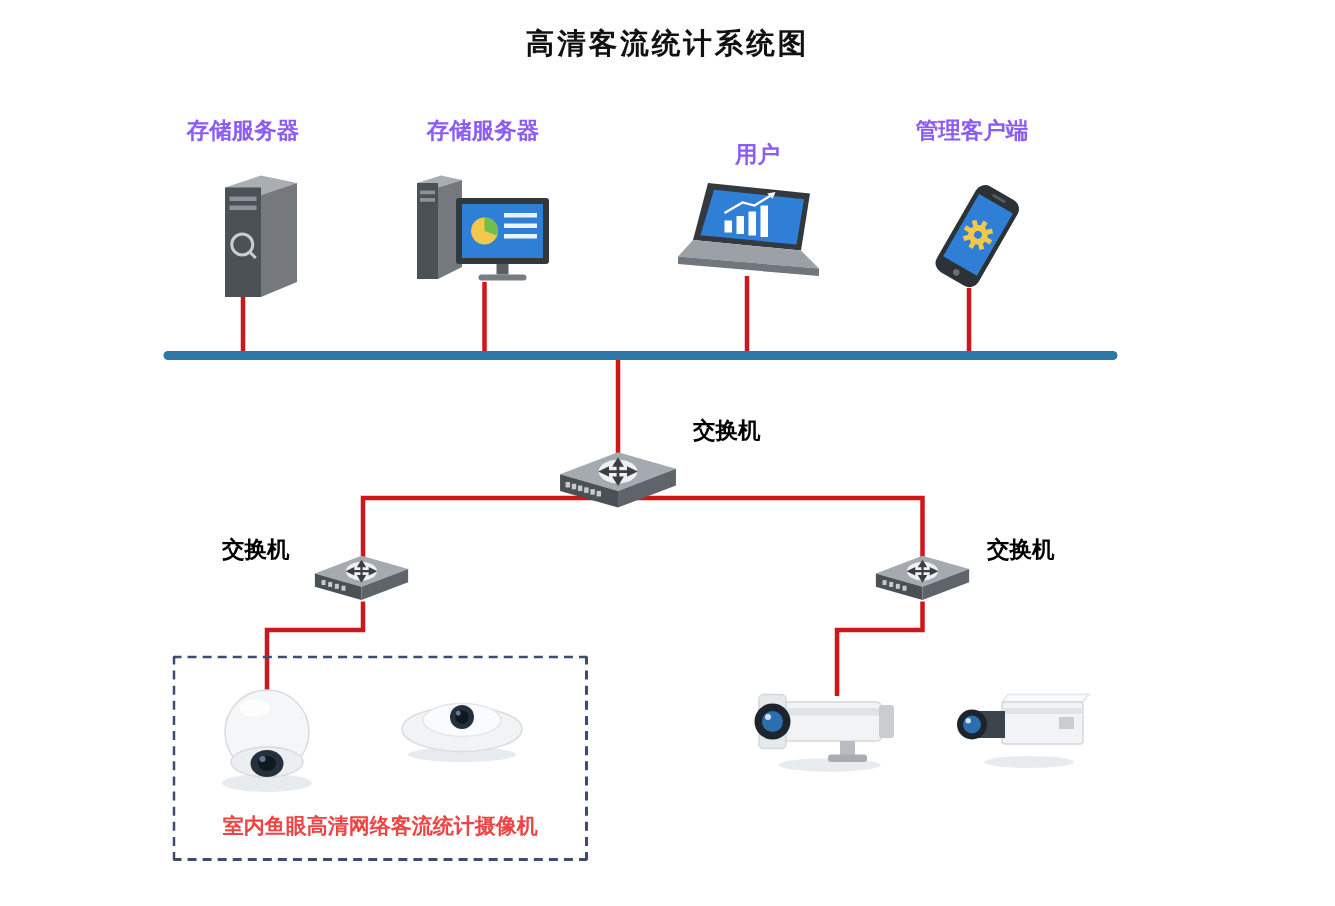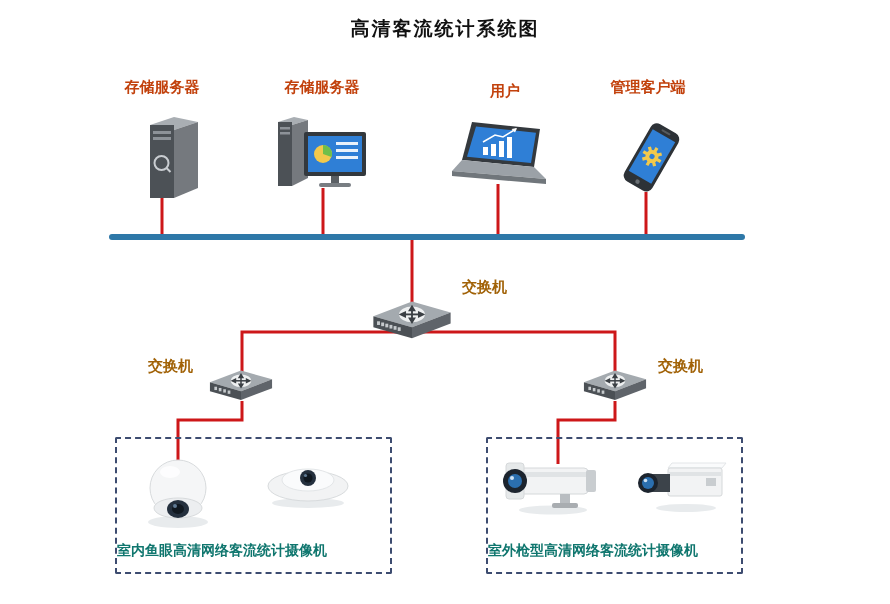--- a/index.html
+++ b/index.html
@@ -1,24 +1,24 @@
 <!DOCTYPE html>
 <html><head>
 <meta charset="utf-8">
 <style>
   html,body{margin:0;padding:0;background:#ffffff;}
   body{font-family:"Liberation Sans","DejaVu Sans",sans-serif;color:#1a1a1a;}
   .canvas{position:relative;width:890px;height:604px;background:#ffffff;overflow:hidden;margin:0 auto;}
   .title{position:absolute;left:0;right:0;top:16px;text-align:center;font-size:19px;font-weight:bold;letter-spacing:2px;color:#111;}
   .wires{position:absolute;left:0;top:0;z-index:1;}
   .icon{position:absolute;z-index:2;}
-  .dev-label{position:absolute;z-index:3;text-align:center;font-size:15px;font-weight:600;color:#c2410c;}
-  .sw-label{position:absolute;z-index:3;font-size:15px;font-weight:600;color:#a16207;}
+  .dev-label{position:absolute;z-index:3;text-align:center;font-size:15px;font-weight:600;color:#8b5cf6;}
+  .sw-label{position:absolute;z-index:3;font-size:15px;font-weight:600;color:#000000;}
   .cam-box{position:absolute;z-index:2;border:2px dashed #3d4c70;border-radius:2px;background:transparent;}
-  .cam-caption{position:absolute;left:0;right:0;bottom:12px;font-size:14px;font-weight:600;color:#0f766e;}
+  .cam-caption{position:absolute;left:0;right:0;bottom:12px;text-align:center;font-size:14px;font-weight:600;color:#ef4444;}
 </style>
 </head>
 <body>
 
 <div class="canvas">
 
   <div class="title">高清客流统计系统图</div>
 
   <svg class="wires" width="890" height="604" viewBox="0 0 890 604">
     <g fill="none" stroke-width="3" stroke="#cd1719">
@@ -29,21 +29,21 @@
       <path d="M412,237 V303"></path>
       <path d="M242,372 V332 H615 V372"></path>
       <path d="M242,401 V420 H178 V462"></path>
       <path d="M615,401 V420 H558 V464"></path>
     </g>
     <line x1="112" y1="237" x2="742" y2="237" stroke-width="6" stroke-linecap="round" stroke="#2e78a8"></line>
   </svg>
 
   <div class="dev-label" style="left:112px;top:78px;width:100px;">存储服务器</div>
   <div class="dev-label" style="left:272px;top:78px;width:100px;">存储服务器</div>
-  <div class="dev-label" style="left:475px;top:82px;width:60px;">用户</div>
+  <div class="dev-label" style="left:475px;top:94px;width:60px;">用户</div>
   <div class="dev-label" style="left:598px;top:78px;width:100px;">管理客户端</div>
 
   <svg class="icon" style="left:140px;top:114px;" width="65" height="90" viewBox="0 0 65 90">
     <polygon points="10,11 34,3 58,8 34,16" fill="#a9aeb3"></polygon>
     <polygon points="34,16 58,8 58,74 34,84" fill="#75797e"></polygon>
     <rect x="10" y="11" width="24" height="73" fill="#4c5156"></rect>
     <rect x="13" y="17" width="18" height="3" fill="#8d9298"></rect>
     <rect x="13" y="23" width="18" height="3" fill="#8d9298"></rect>
     <circle cx="21.5" cy="49" r="7" fill="none" stroke="#c9cdd1" stroke-width="2"></circle>
     <line x1="26.5" y1="54" x2="30.5" y2="58" stroke="#c9cdd1" stroke-width="2"></line>
@@ -162,23 +162,20 @@
   </svg>
 
   <div class="sw-label" style="left:462px;top:278px;">交换机</div>
   <div class="sw-label" style="left:148px;top:357px;">交换机</div>
   <div class="sw-label" style="left:658px;top:357px;">交换机</div>
 
   <div class="cam-box" style="left:115px;top:437px;width:273px;height:133px;">
     <div class="cam-caption">室内鱼眼高清网络客流统计摄像机</div>
   </div>
 
-  <div class="cam-box" style="left:486px;top:437px;width:253px;height:133px;">
-    <div class="cam-caption">室外枪型高清网络客流统计摄像机</div>
-  </div>
 
   <svg class="icon" style="left:136px;top:446px;" width="84" height="84" viewBox="0 0 84 84">
     <ellipse cx="42" cy="76" rx="30" ry="6" fill="#e8ebed"></ellipse>
     <circle cx="42" cy="42" r="28" fill="#f5f6f7" stroke="#d8dbdd"></circle>
     <ellipse cx="34" cy="26" rx="10" ry="6" fill="#ffffff" opacity="0.8"></ellipse>
     <ellipse cx="42" cy="62" rx="24" ry="10" fill="#eceef0" stroke="#d8dbdd"></ellipse>
     <ellipse cx="42" cy="63" rx="11" ry="9" fill="#24303e"></ellipse>
     <ellipse cx="42" cy="63" rx="6" ry="5" fill="#101820"></ellipse>
     <circle cx="39" cy="60" r="2" fill="#5f7a94"></circle>
   </svg>

